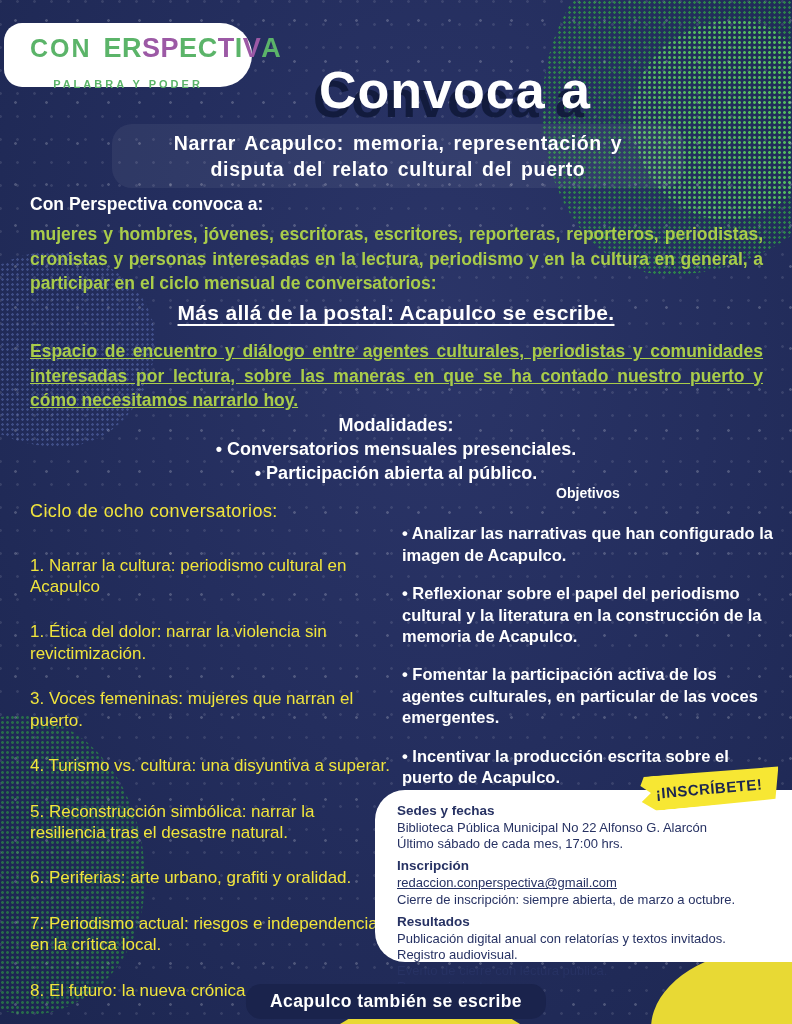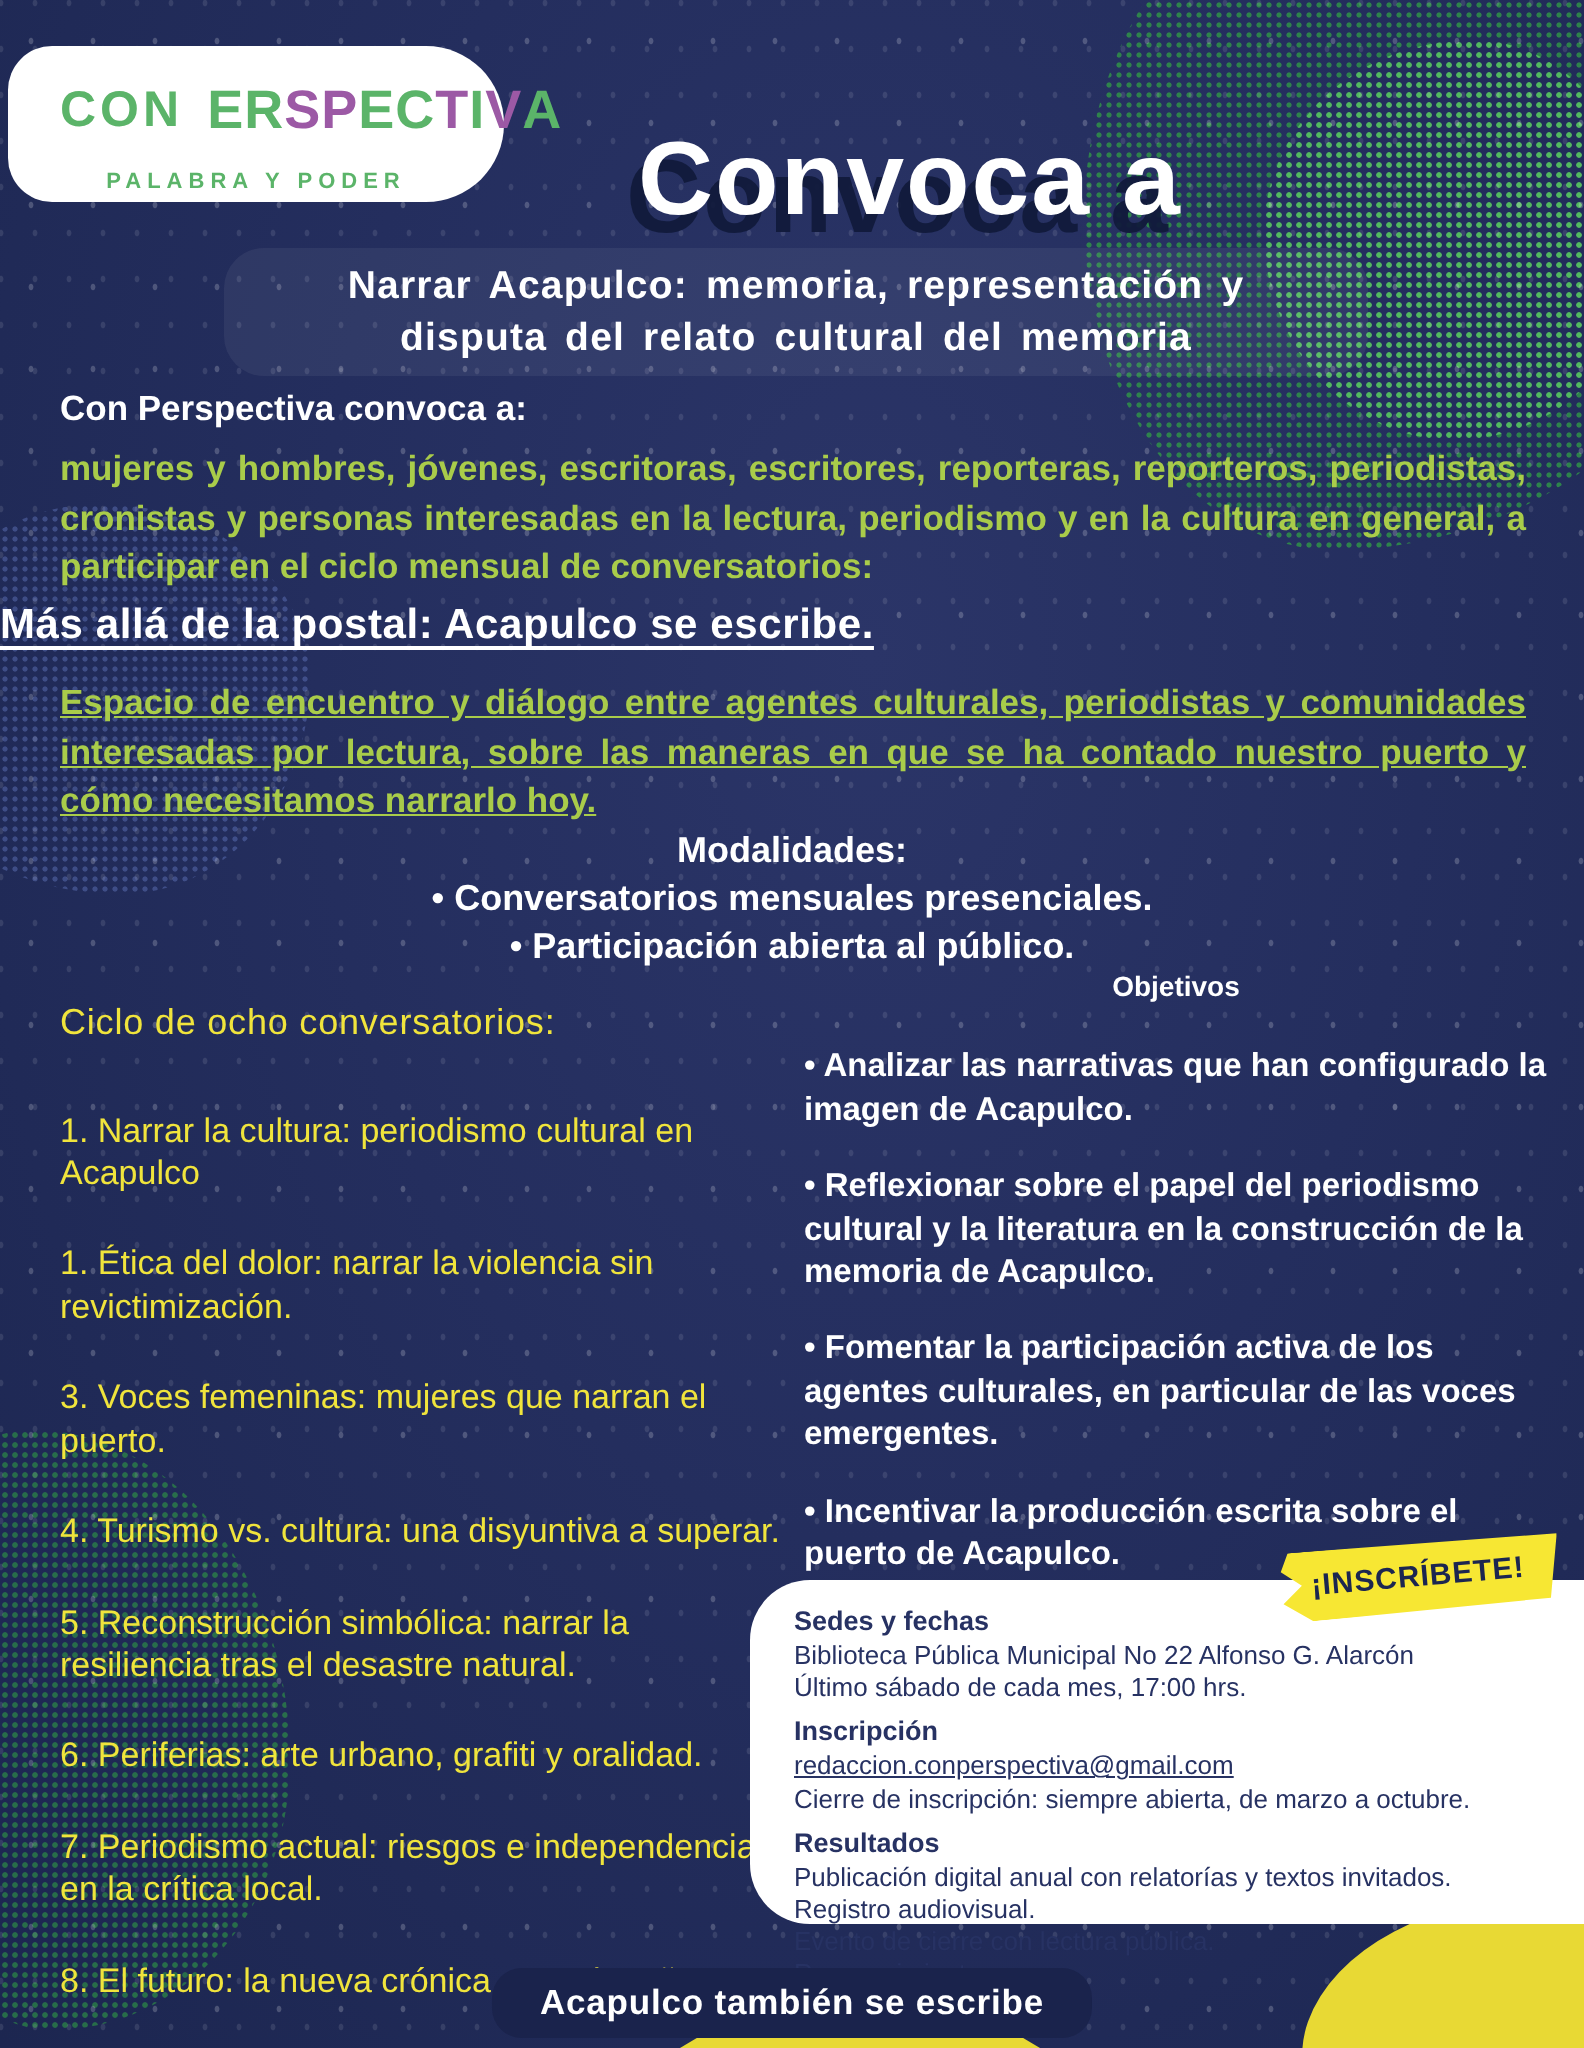--- a/index.html
+++ b/index.html
@@ -47,21 +47,21 @@
     background:#e8d934;border-radius:50%;transform:rotate(-12deg);z-index:2;
   }
   .yellow-bottom-center{
     position:absolute;left:340px;bottom:0;width:180px;height:15px;
     background:#e8d934;z-index:2;
     clip-path:polygon(14% 0, 86% 0, 100% 100%, 0 100%);
   }
 
   
   .logo-card{
-    position:absolute;left:4px;top:23px;width:248px;height:78px;z-index:3;
+    position:absolute;left:4px;top:23px;width:248px;height:64px;z-index:3;
     background:#ffffff;border-radius:26px 46px 46px 26px;
     display:flex;flex-direction:column;justify-content:center;padding:0 10px 0 26px;box-sizing:border-box;
   }
   .logo-line{display:flex;align-items:center;gap:4px;}
   .logo-con{font-size:25px;font-weight:600;letter-spacing:2px;color:#5bb469;}
   .logo-word{font-size:27px;font-weight:600;letter-spacing:0.5px;display:flex;}
   .lg{color:#5bb469;} .lp{color:#9c59a5;}
   .logo-tagline{font-size:11px;font-weight:bold;letter-spacing:3px;color:#5bb469;text-align:center;padding-right:16px;margin-top:2px;}
 
   
@@ -78,21 +78,21 @@
   }
 
   .lead{position:absolute;left:30px;top:194px;z-index:1;color:#fff;font-weight:bold;font-size:17.5px;}
   .para{
     position:absolute;left:30px;width:733px;z-index:1;
     color:#a9cc4a;font-weight:bold;font-size:17.5px;line-height:1.4;text-align:justify;
   }
   .para1{top:222px;}
   .para2{top:339px;text-decoration:underline;}
   .cycle-heading{
-    position:absolute;left:0;top:301px;width:792px;z-index:1;
+    position:absolute;left:0;top:301px;width:792px;text-align:center;z-index:1;
     color:#fff;font-weight:bold;font-size:21px;letter-spacing:0.3px;
     text-decoration:underline;text-underline-offset:4px;text-decoration-thickness:2px;
   }
   .modalities{
     position:absolute;left:0;top:414px;width:792px;z-index:1;text-align:center;
     color:#fff;font-weight:bold;font-size:18px;line-height:1.33;
   }
 
   
   .cycle-col{
@@ -173,21 +173,21 @@
         <span class="lp">V</span>
         <span class="lg">A</span>
       </span>
     </div>
     <div class="logo-tagline">PALABRA Y PODER</div>
   </div>
 
   <div class="main-title">Convoca a</div>
   <div class="subtitle-box">
     <span>Narrar Acapulco: memoria, representación  y</span>
-    <span>disputa del relato cultural del memoria</span>
+    <span>disputa del relato cultural del puerto</span>
   </div>
 
   <div class="lead">Con Perspectiva convoca a:</div>
   <div class="para para1">mujeres y hombres, jóvenes, escritoras, escritores, reporteras, reporteros, periodistas, cronistas y personas interesadas en la lectura, periodismo y en la cultura en general, a participar en el ciclo mensual de conversatorios:</div>
   <div class="cycle-heading">Más allá de la postal: Acapulco se escribe.</div>
   <div class="para para2">Espacio de encuentro y diálogo entre agentes culturales, periodistas y comunidades interesadas por lectura, sobre las maneras en que se ha contado nuestro puerto y cómo necesitamos narrarlo hoy.</div>
 
   <div class="modalities">
     <div>Modalidades:</div>
     <div>• Conversatorios mensuales presenciales.</div>

